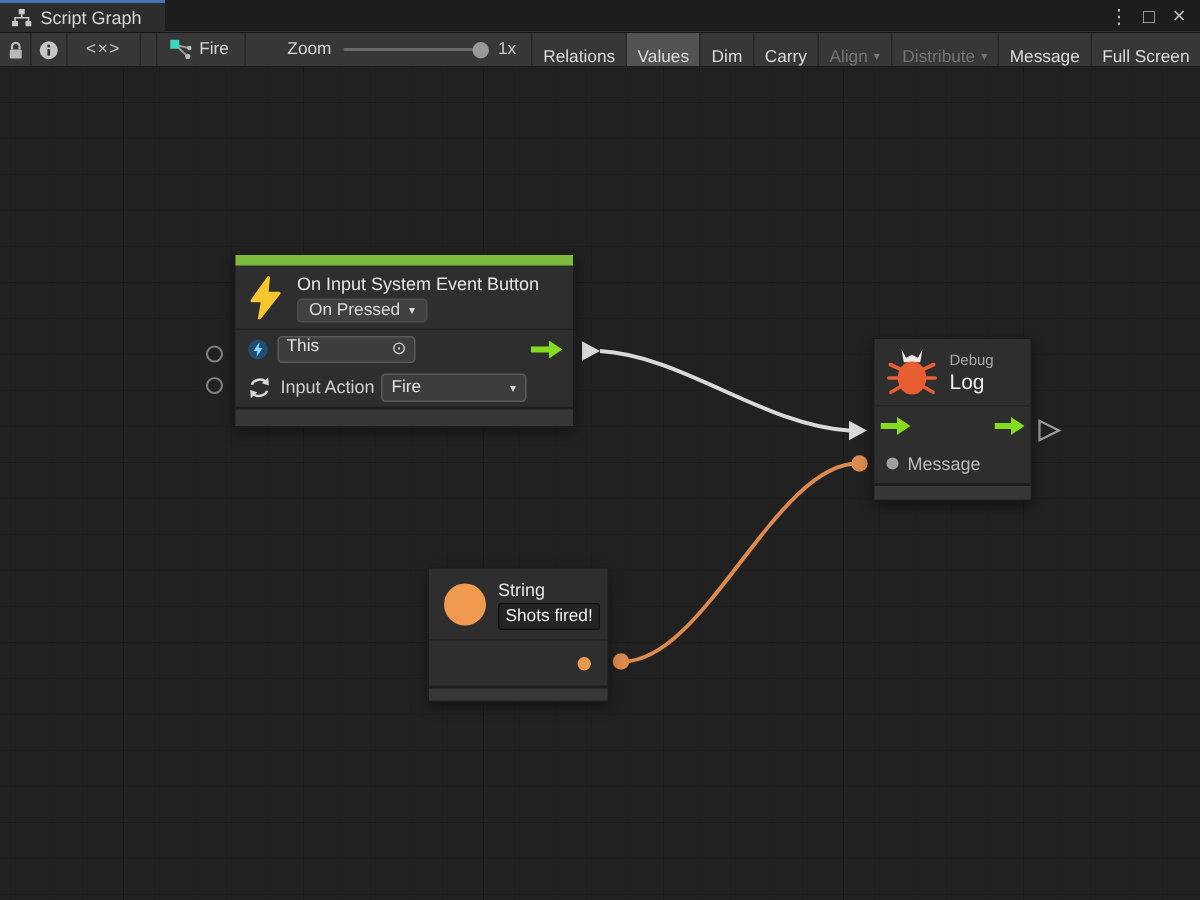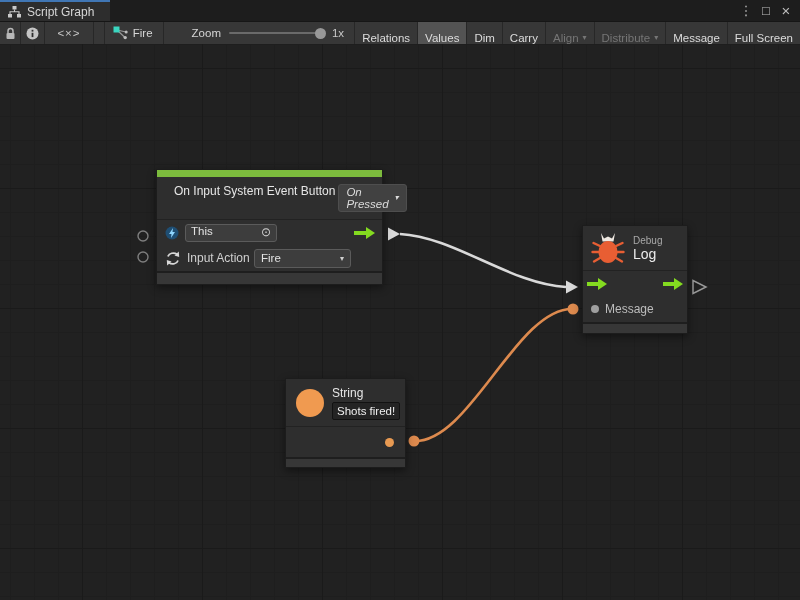--- a/index.html
+++ b/index.html
@@ -53,24 +53,24 @@
   
   .node { position:absolute; background:#2e2e2e; border:1px solid #1c1c1c;
           box-shadow:0 3px 8px rgba(0,0,0,.45); color:#d6d6d6; }
   .node .footer { background:#373737; border-top:2px solid #1e1e1e; }
   .divider { border-top:1px solid #222; }
 
   
   .node-event { left:156px; top:125px; width:227px; }
   .colorbar { height:7px; background:#7cbb3d; }
   .ev-header { height:42px; display:flex; align-items:center; gap:9px; padding:0 8px; }
-  .ev-title-col { display:flex; flex-direction:row; gap:3px; }
+  .ev-title-col { display:flex; flex-direction:column; gap:3px; }
   .ev-title { font-size:12px; color:#e6e6e6; white-space:nowrap; }
   .chip { align-self:flex-start; background:#414141; border:1px solid #4e4e4e; border-radius:3px;
-          padding:1px 7px; font-size:11.5px; color:#dcdcdc; display:flex; gap:6px; align-items:center;font-style:italic; }
+          padding:1px 7px; font-size:11.5px; color:#dcdcdc; display:flex; gap:6px; align-items:center; }
   .port-row { height:26px; display:flex; align-items:center; padding:0 7px 0 8px; }
   .field { background:#3d3d3d; border:1px solid #5b5b5b; border-radius:3px;
            height:18px; display:flex; padding:0 5px; font-size:11.5px; color:#e2e2e2; }
   .this-field { width:92px; margin-left:6px; }
   .this-field .target { margin-left:auto; font-size:12px; color:#cfcfcf; }
   .dropdown { background:#3d3d3d; border:1px solid #5b5b5b; border-radius:3px; height:19px;
               display:flex; align-items:center; padding:0 6px; font-size:11.5px; color:#e2e2e2; }
   .fire-dd { width:97px; margin-left:auto; margin-right:24px; }
   .dd-caret { margin-left:auto; font-size:8px; color:#cfcfcf; }
   .row-label { margin-left:6px; font-size:12px; color:#d0d0d0; white-space:nowrap; }

